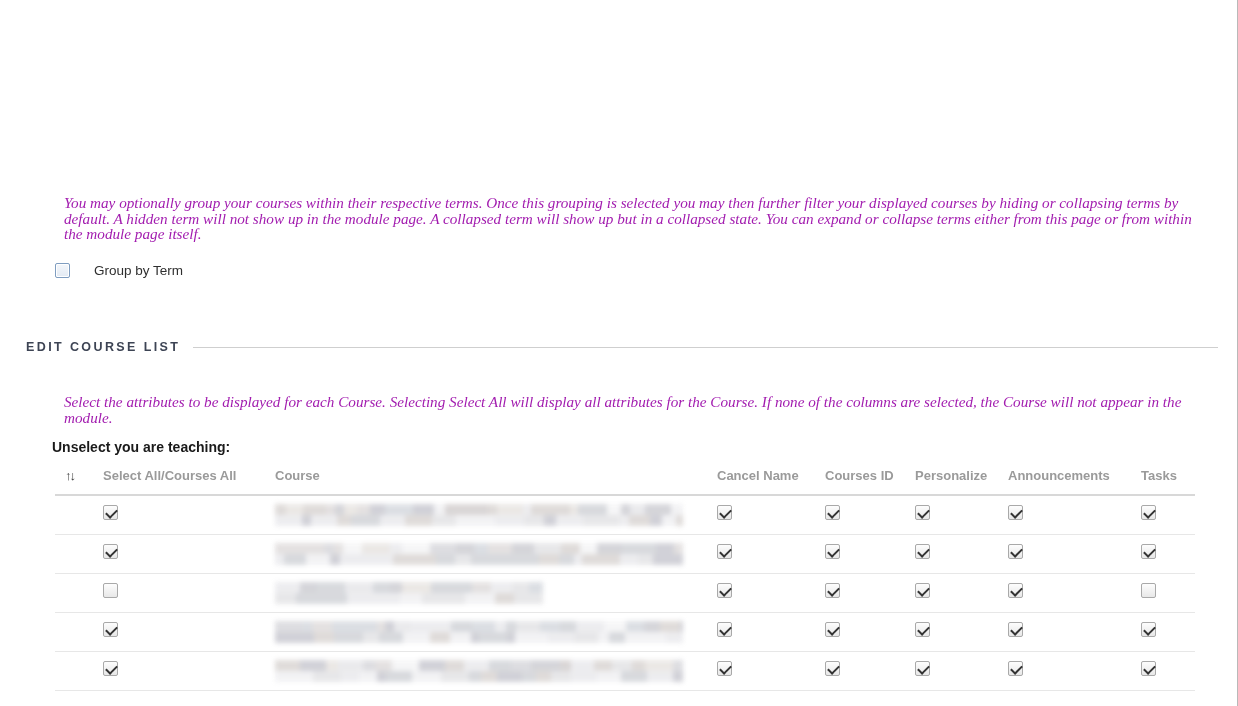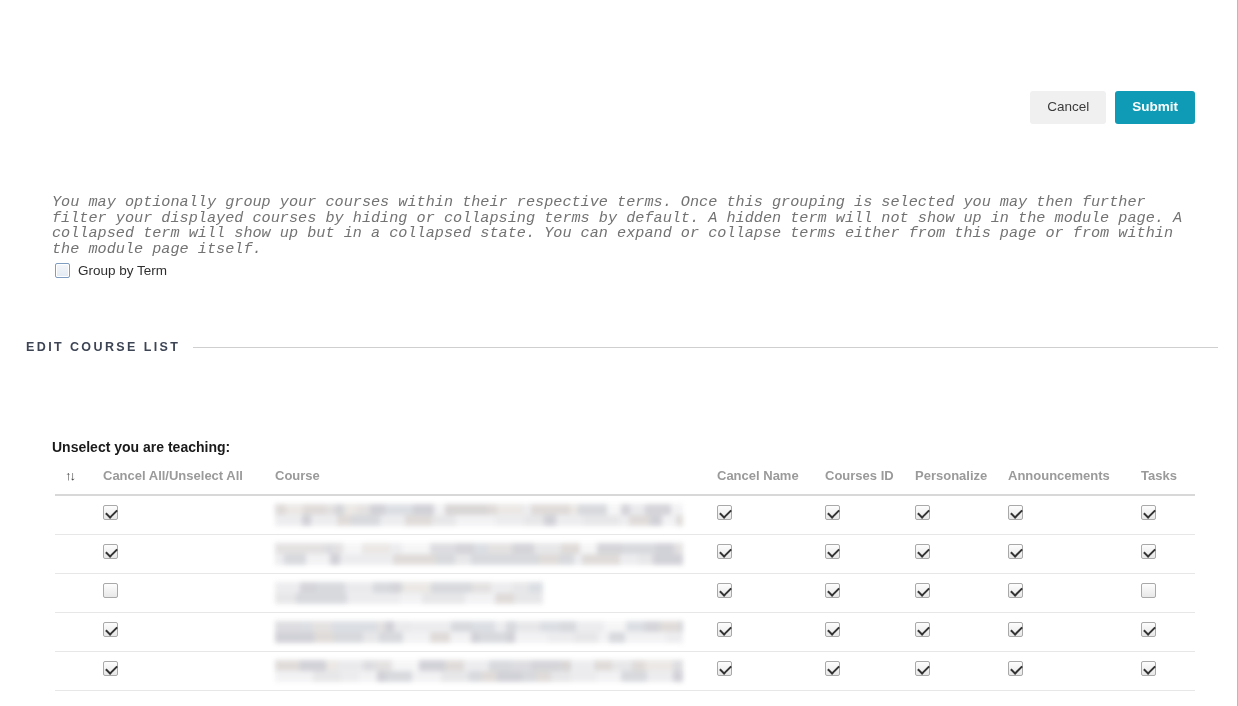--- a/index.html
+++ b/index.html
@@ -73,33 +73,34 @@
     flex: 1 1 auto;
     height: 1px;
     background: #cfcfcf;
   }
   #terms-head { top: 142px; }
   #edit-head { top: 340px; }
 
   
   .desc {
     position: absolute;
-    font-family: Liberation Mono, monospace;
+    font-family: Liberation Serif, serif;
     font-style: italic;
     font-size: 15.2px;
     line-height: 15.6px;
-    color: #737373;
+    color: #a21caf;
+    margin-left: 12px;
   }
   #terms-desc { left: 52px; top: 195px; width: 1146px; }
   #edit-desc  { left: 52px; top: 394px; width: 1148px; }
 
   
   .cb-row {
     position: absolute; left: 55px; top: 263px;
-    display: flex; gap: 8px;
+    display: flex; gap: 24px;
   }
   .cb {
     width: 15px; height: 15px;
     border-radius: 2px;
     display: inline-block;
     position: relative;
     flex: 0 0 auto;
     cursor: pointer;
   }
   
@@ -194,58 +195,55 @@
     width: 100%;
   }
   .redact .ln i { display: block; height: 100%; }
 </style>
 </head>
 <body>
 
 <div id="page">
 
 
-  <div class="actions">
-    <button class="btn btn-cancel">Cancel</button>
-    <button class="btn btn-submit">Submit</button>
-  </div>
 
 
   <div class="desc" id="terms-desc">You may optionally group your courses within their respective terms. Once this grouping is selected you may then further filter your displayed courses by hiding or collapsing terms by default. A hidden term will not show up in the module page. A collapsed term will show up but in a collapsed state. You can expand or collapse terms either from this page or from within the module page itself.</div>
 
   <div class="cb-row">
     <span class="cb cb-blue"></span>
     <span class="cb-label">Group by Term</span>
   </div>
 
   <div class="section-head" id="edit-head">
     <span class="label">EDIT COURSE LIST</span>
     <span class="rule"></span>
   </div>
 
+  <div class="desc" id="edit-desc">Select the attributes to be displayed for each Course. Selecting Select All will display all attributes for the Course. If none of the columns are selected, the Course will not appear in the module.</div>
 
   <div class="teaching-label">Unselect you are teaching:</div>
 
   <table class="course-table">
     <colgroup>
       <col class="col-sort">
         <col class="col-select">
         <col class="col-course">
       <col class="col-cname">
         <col class="col-cid">
         <col class="col-instr">
       <col class="col-ann">
         <col class="col-tasks">
     </colgroup>
     <thead>
       <tr>
         <th>
           <span class="sort-icon">↑↓</span>
         </th>
-        <th>Cancel All/Unselect All</th>
+        <th>Select All/Courses All</th>
         <th>Course</th>
         <th>Cancel Name</th>
         <th>Courses ID</th>
         <th>Personalize</th>
         <th>Announcements</th>
         <th>Tasks</th>
       </tr>
     </thead>
     <tbody id="course-rows">
         <tr>

